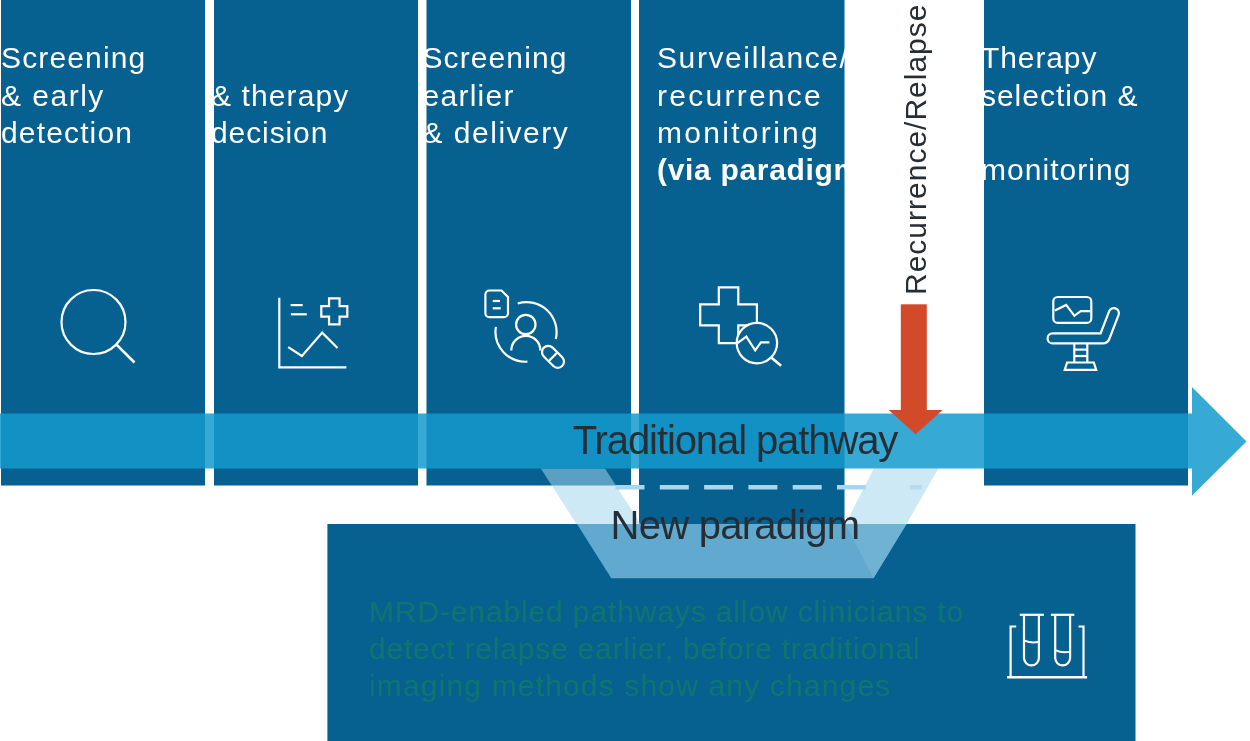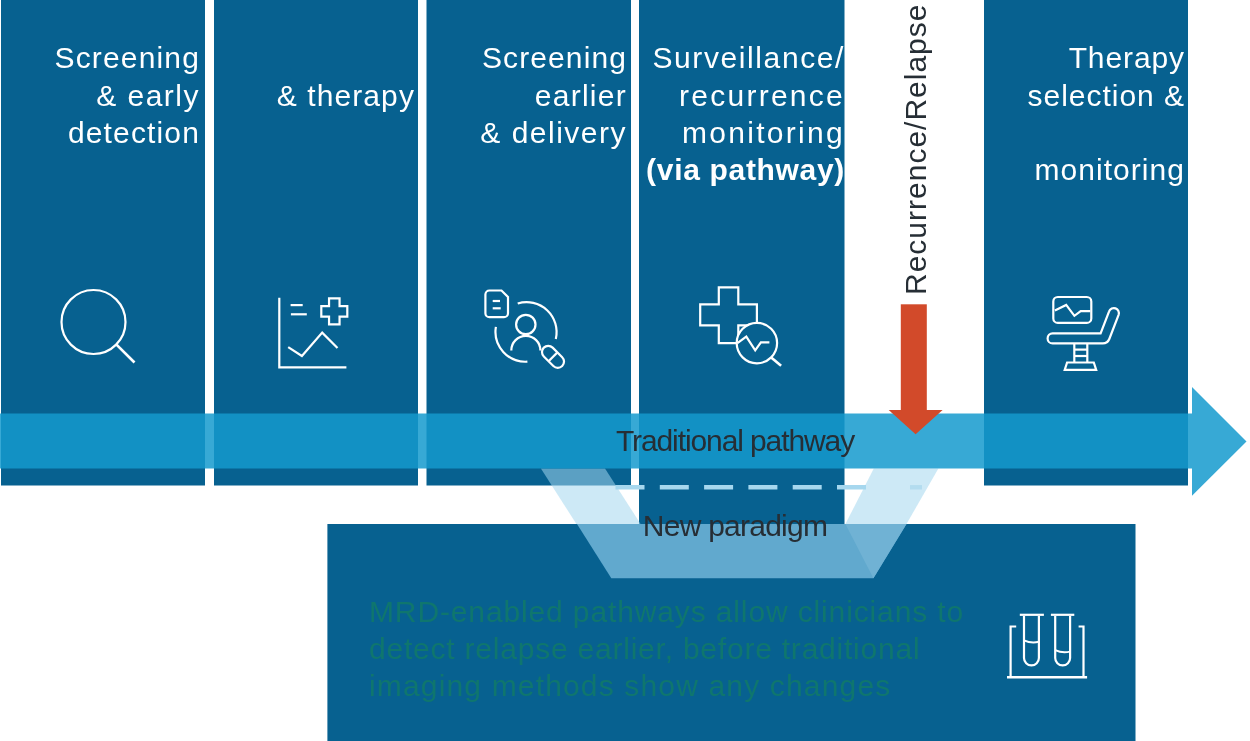--- a/index.html
+++ b/index.html
@@ -1,20 +1,20 @@
 <!DOCTYPE html>
 <html><head>
 <meta charset="utf-8">
 <style>
   html,body{margin:0;padding:0;}
   body{width:1250px;height:741px;position:relative;background:#ffffff;
        font-family:"Liberation Sans", sans-serif;overflow:hidden;}
   .coltext{position:absolute;top:39.4px;color:#ffffff;font-size:30px;line-height:37.3px;
-           text-align:right;white-space:nowrap;}
-  .dk{position:absolute;color:#262e35;font-size:30px;line-height:37px;text-align:center;white-space:nowrap;}
+           text-align:left;white-space:nowrap;}
+  .dk{position:absolute;color:#262e35;font-size:40px;line-height:37px;text-align:center;white-space:nowrap;}
   .boxtext{position:absolute;left:369px;top:592.7px;color:#0f766e;font-size:30px;line-height:37px;white-space:nowrap;}
 </style>
 </head>
 <body>
 <svg width="1250" height="741" viewBox="0 0 1250 741" style="position:absolute;left:0;top:0;" fill="none" stroke="none">
 
   <g fill="#076190">
     <rect x="1" y="0" width="204" height="485.5"></rect>
     <rect x="214" y="0" width="204" height="485.5"></rect>
     <rect x="426.5" y="0" width="204.5" height="485.5"></rect>
@@ -86,21 +86,21 @@
     <path d="M1024.0,640.3 q7.4,3.4 14.9,1.4" stroke-width="2"></path>
     <line x1="1050.9" y1="614.8" x2="1074.3" y2="614.8"></line>
     <path d="M1055.2,616 v42 a7.45,7.45 0 0 0 14.9,0 v-42"></path>
     <path d="M1055.2,650.2 q7.4,3.4 14.9,1.4" stroke-width="2"></path>
   </g>
 
   <text transform="translate(925.5,295) rotate(-90)" x="0" y="0" letter-spacing="1" font-family="Liberation Sans, sans-serif" font-size="30" fill="#262e35">Recurrence/Relapse</text>
 </svg>
 
 <div class="coltext" style="left:1px;width:199px;"><span style="letter-spacing:1.15px">Screening</span><br><span style="letter-spacing:1.5px">&amp; early</span><br><span style="letter-spacing:1.15px">detection</span></div>
-<div class="coltext" style="left:211px;width:204px;"><br><span style="letter-spacing:1.1px">&amp; therapy</span><br></div>
+<div class="coltext" style="left:211px;width:204px;"><br><span style="letter-spacing:1.1px">&amp; therapy</span><br><span style="letter-spacing:0.9px">decision</span></div>
 <div class="coltext" style="left:422.5px;width:204.5px;"><span style="letter-spacing:1.1px">Screening</span><br><span style="letter-spacing:1.27px">earlier</span><br><span style="letter-spacing:1.5px">&amp; delivery</span></div>
-<div class="coltext" style="left:628px;width:217px;"><span style="letter-spacing:1.6px">Surveillance/</span><br><span style="letter-spacing:2.26px">recurrence</span><br><span style="letter-spacing:2.3px">monitoring</span><br><b style="letter-spacing:0.68px">(via pathway)</b></div>
+<div class="coltext" style="left:657px;width:217px;"><span style="letter-spacing:1.6px">Surveillance/</span><br><span style="letter-spacing:2.26px">recurrence</span><br><span style="letter-spacing:2.3px">monitoring</span><br><b style="letter-spacing:0.68px">(via paradigm)</b></div>
 <div class="coltext" style="left:981px;width:204px;"><span style="letter-spacing:0.9px">Therapy</span><br><span style="letter-spacing:0.97px">selection &amp;</span><br><br><span style="letter-spacing:1.04px">monitoring</span></div>
 
 <div class="dk" style="left:535px;top:421.9px;width:400px;letter-spacing:-1.1px">Traditional pathway</div>
 <div class="dk" style="left:535px;top:507px;width:400px;letter-spacing:-0.75px">New paradigm</div>
 
 <div class="boxtext"><span style="letter-spacing:0.87px">MRD-enabled pathways allow clinicians to</span><br><span style="letter-spacing:0.78px">detect relapse earlier, before traditional</span><br><span style="letter-spacing:1.16px">imaging methods show any changes</span></div>
 
 </body></html>

